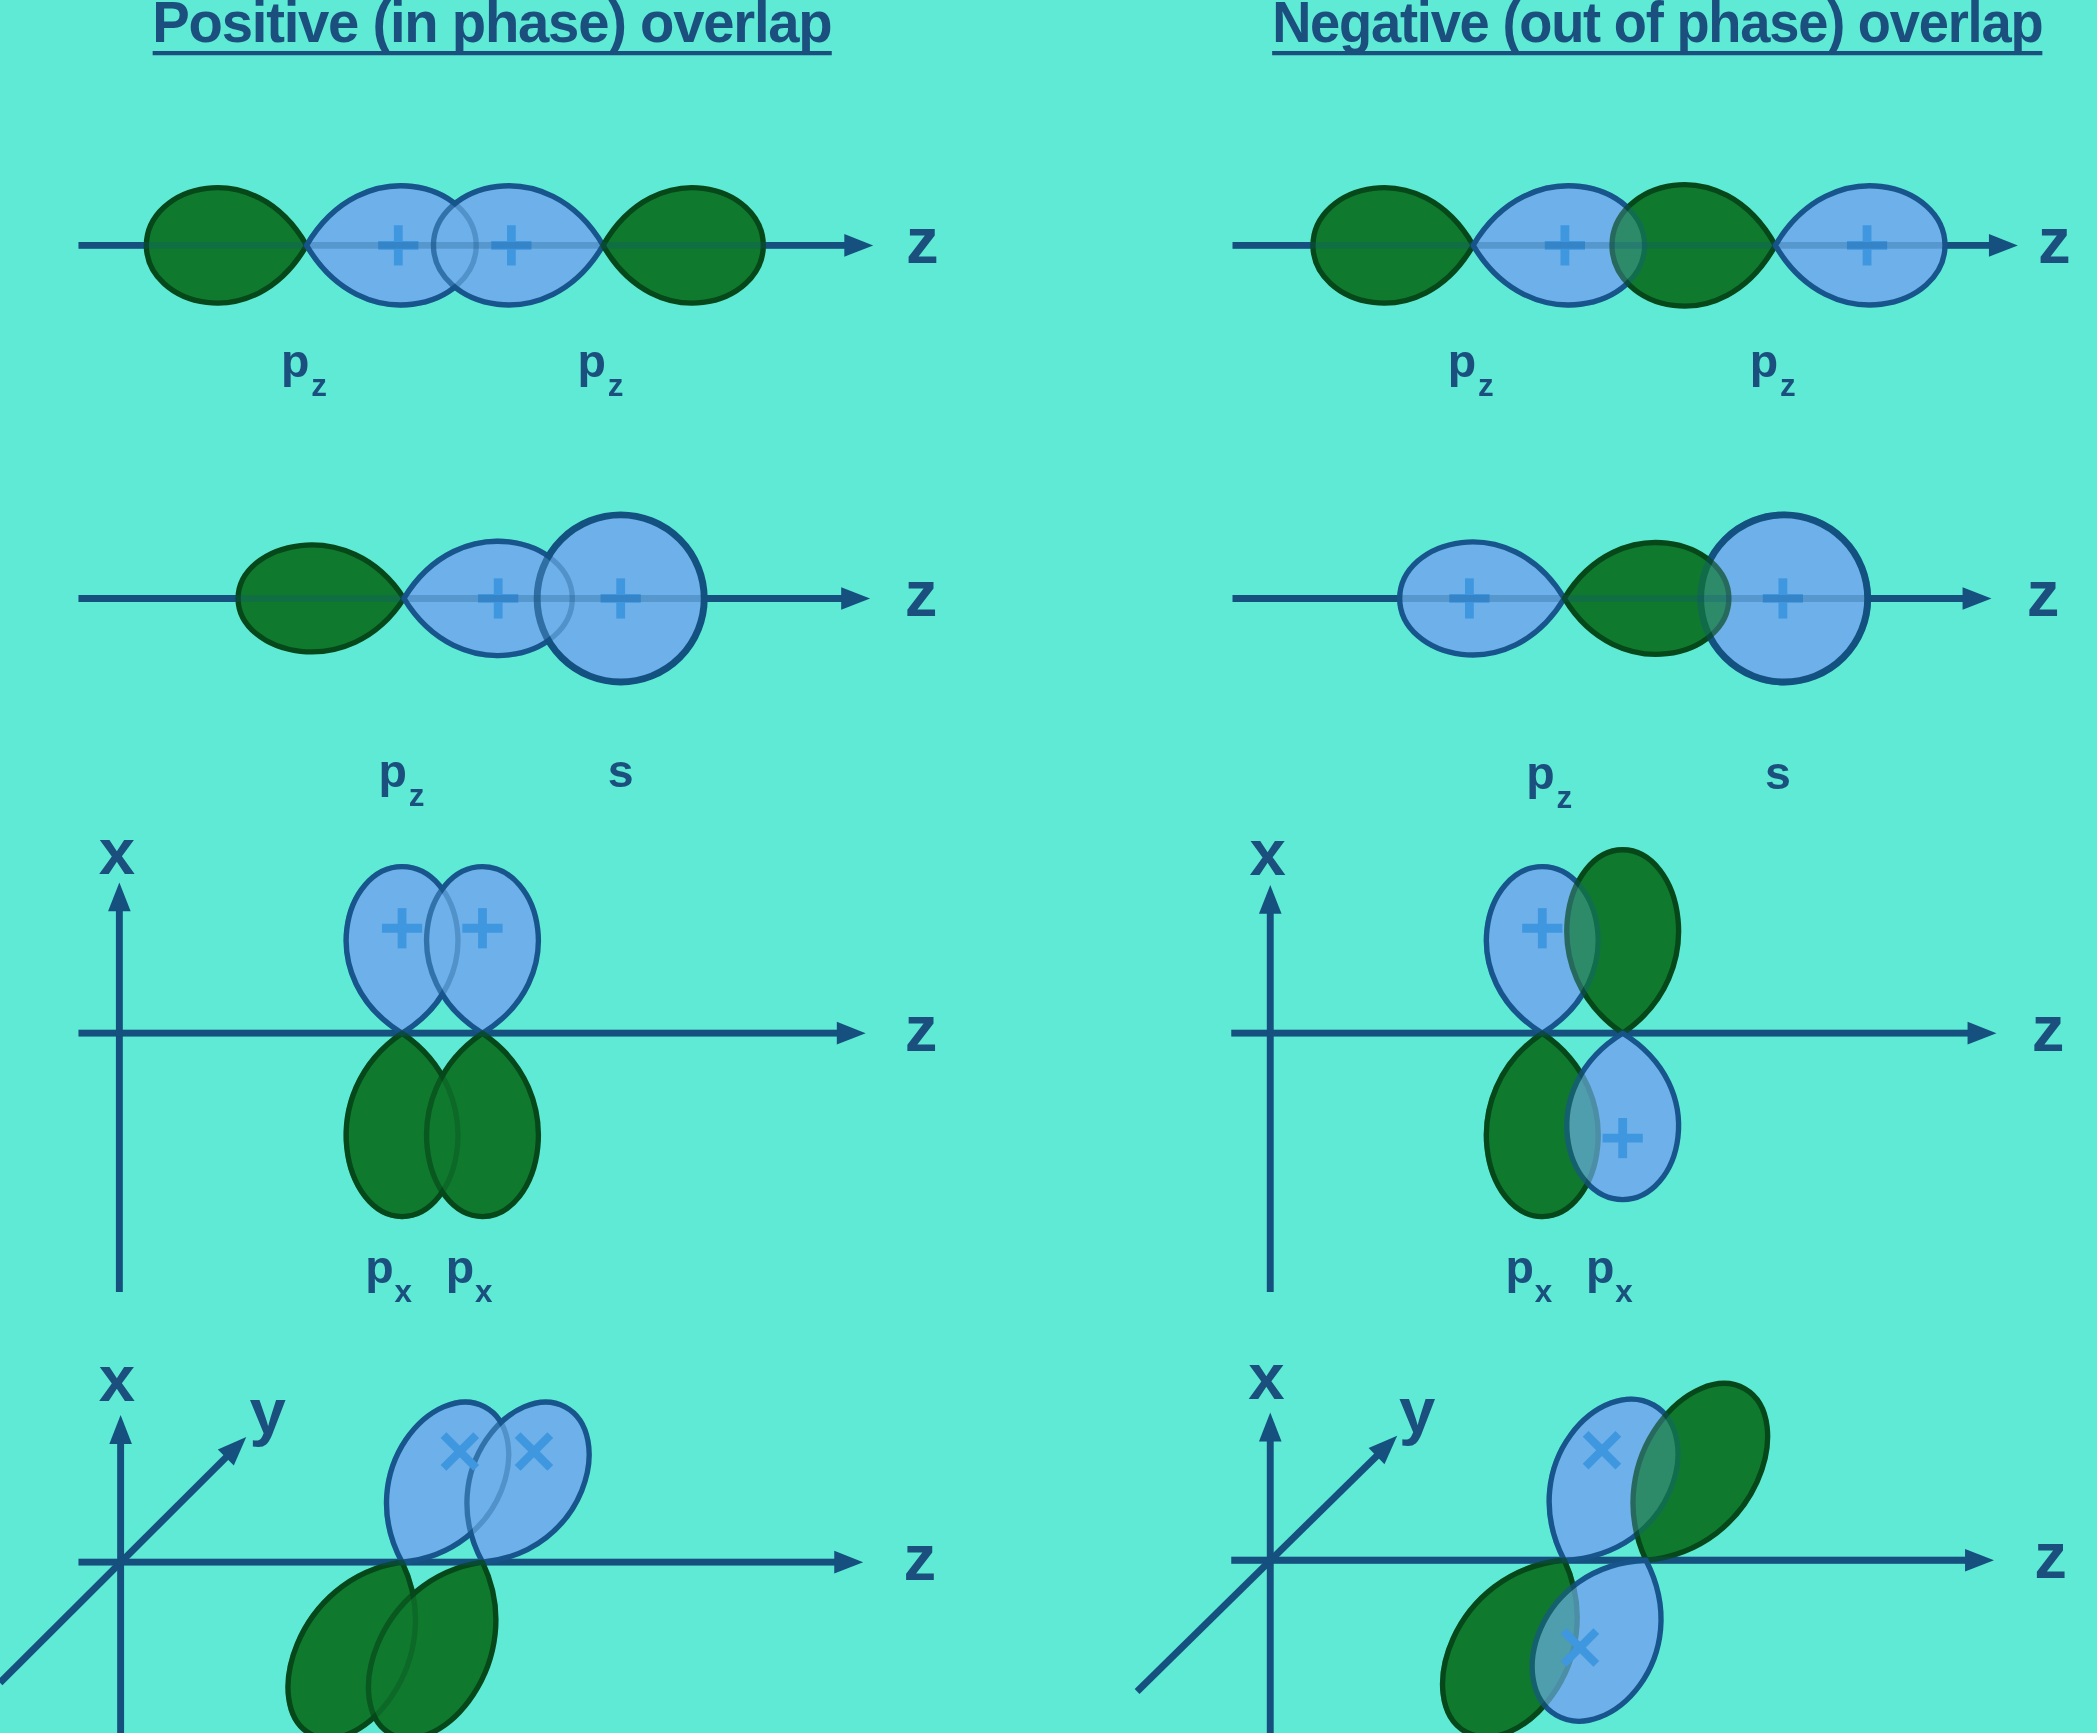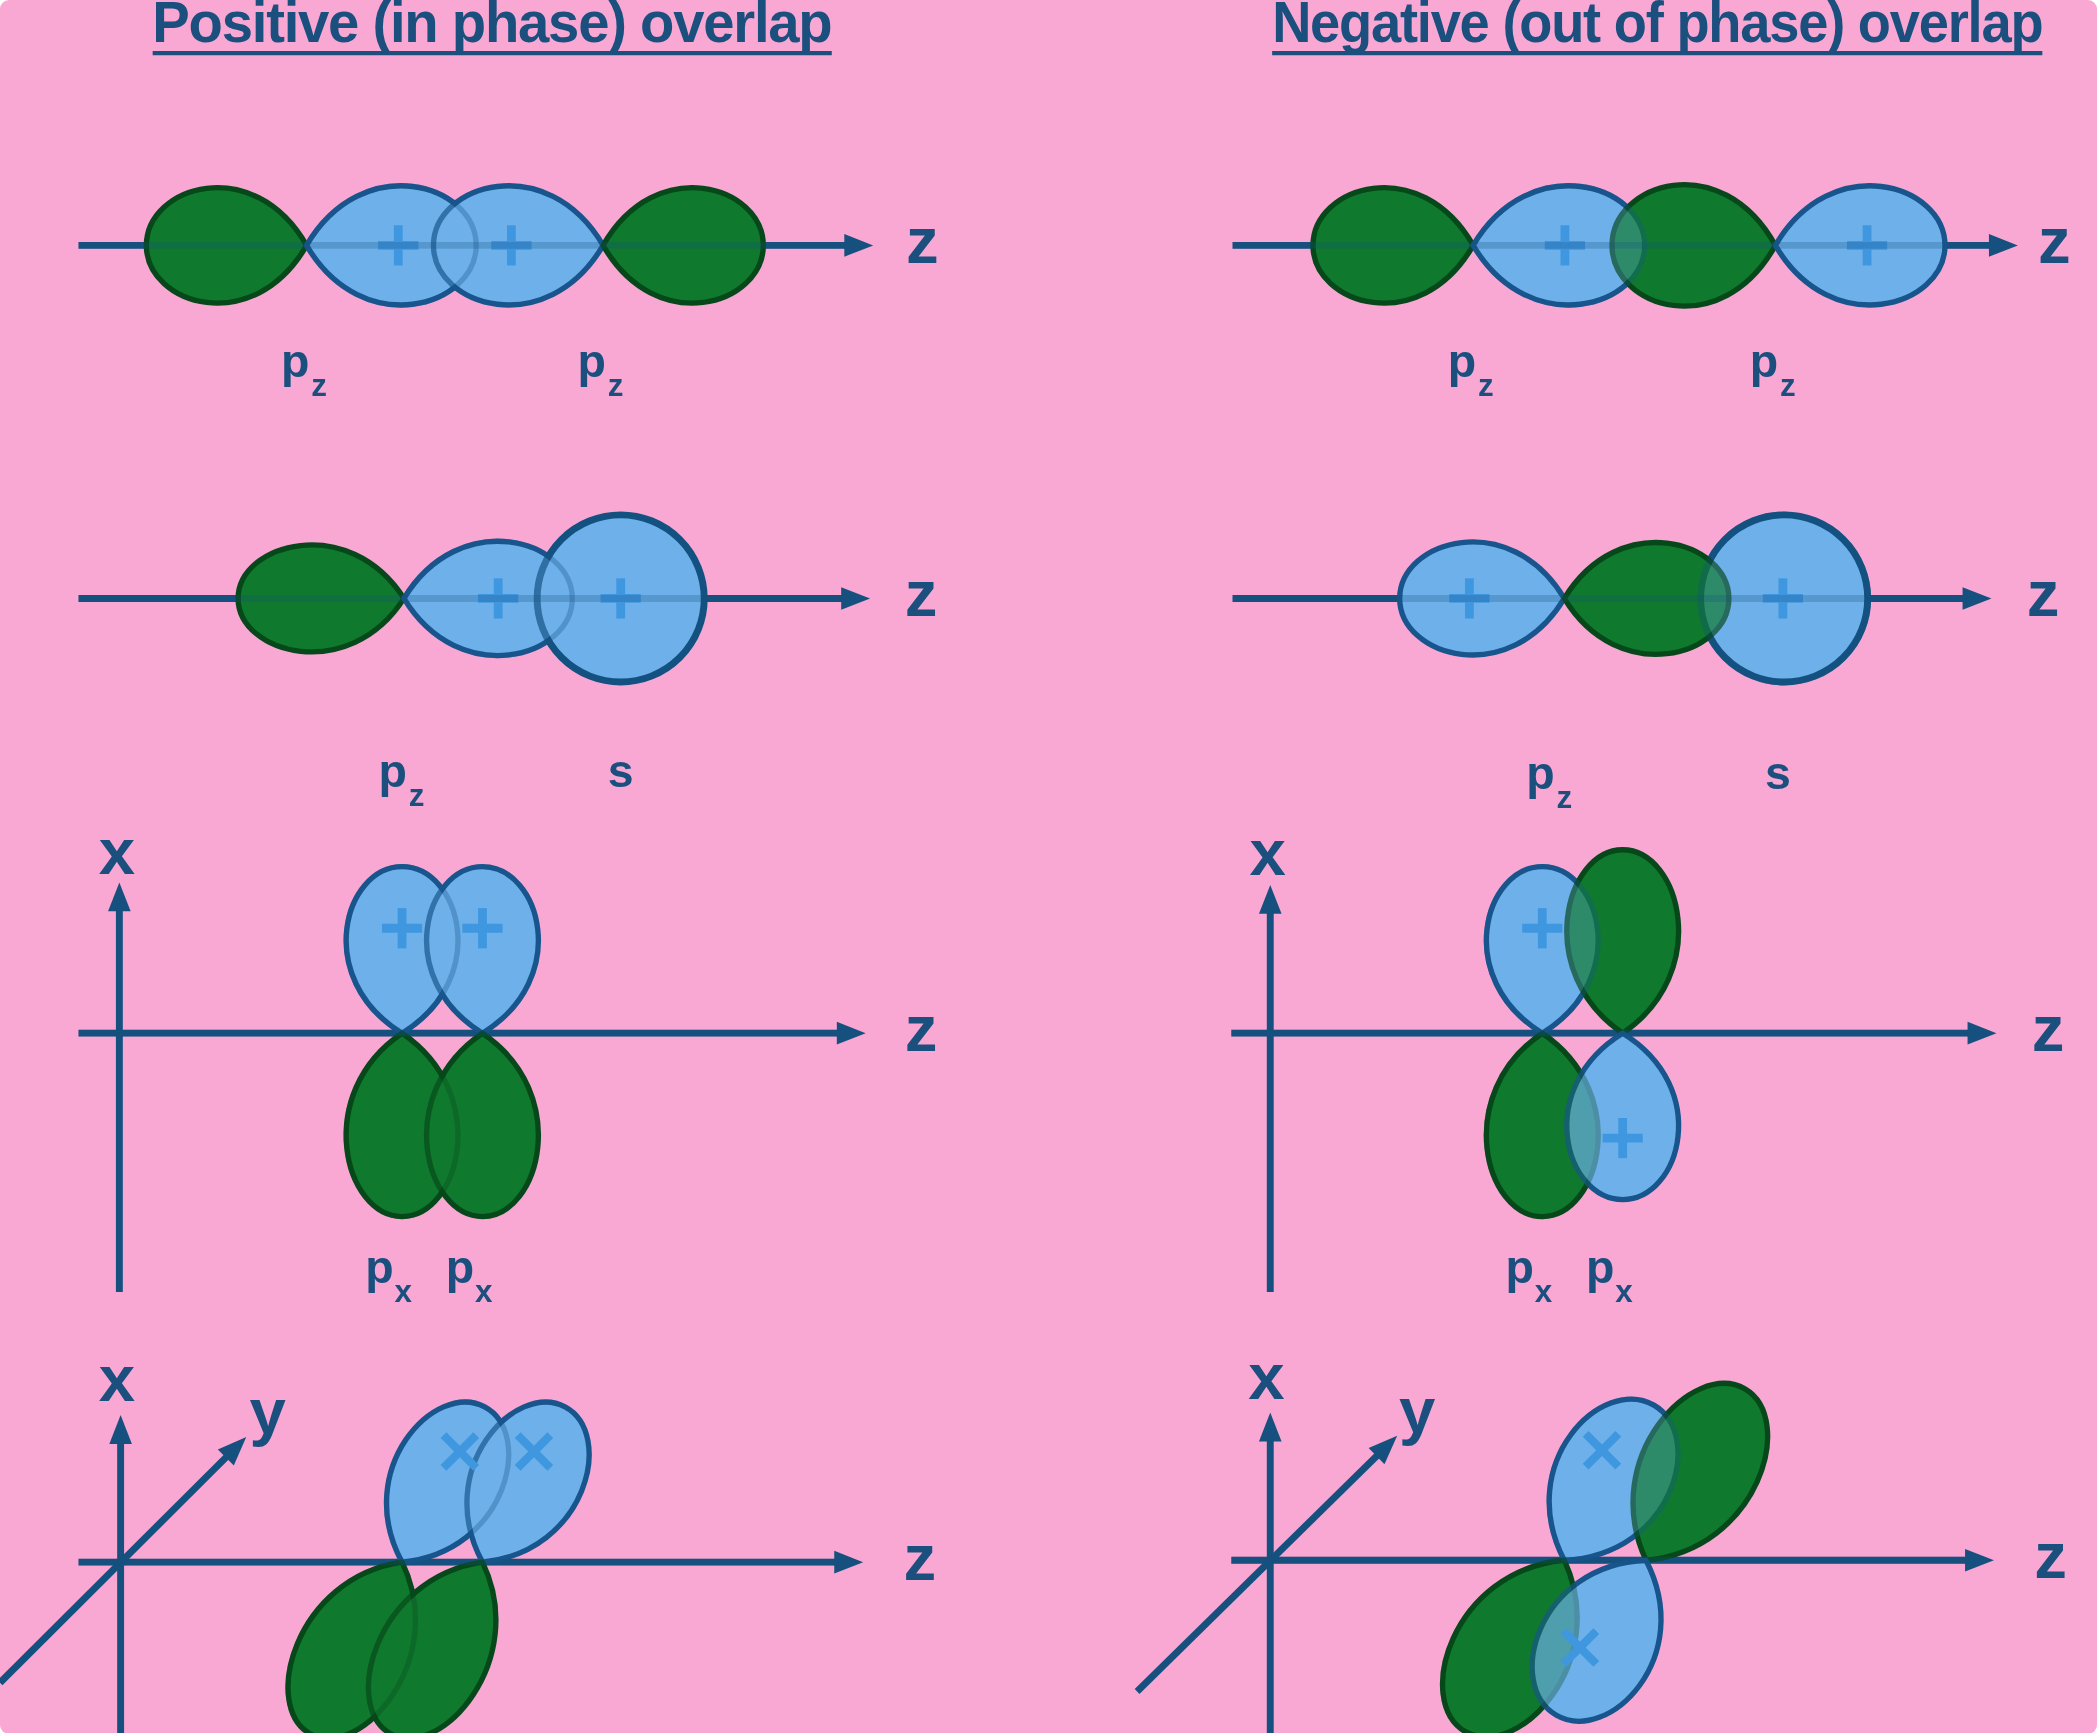--- a/index.html
+++ b/index.html
@@ -1,16 +1,16 @@
 <!DOCTYPE html>
 <html style="font-size:10px"><head>
 <meta charset="utf-8">
 <style>
   html,body{margin:0;padding:0;background:#ffffff;}
-  .stage{position:relative;width:2097px;height:1734px;background:#f9a8d4;overflow:hidden;border-radius:9px;}
+  .stage{position:relative;width:2097px;height:1734px;background:#5eead4;overflow:hidden;}
   svg{display:block;}
   text{font-family:"Liberation Sans","DejaVu Sans",sans-serif;font-weight:700;}
   .t-title{font-size:90px;letter-spacing:-2px;}
   .t-axis{font-size:104px;}
   .t-base{font-size:74px;}
   .t-sub{font-size:50px;}
   .t-s{font-size:74px;}
   .underline{stroke-width:7;}
 </style>
 </head>

